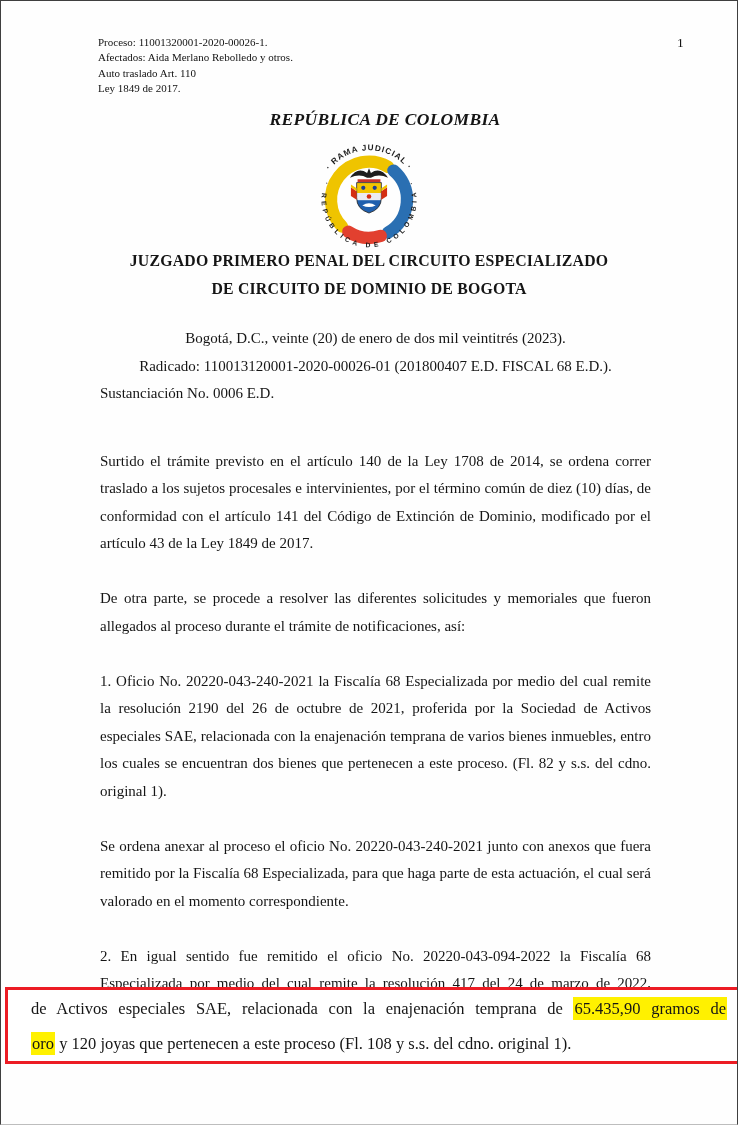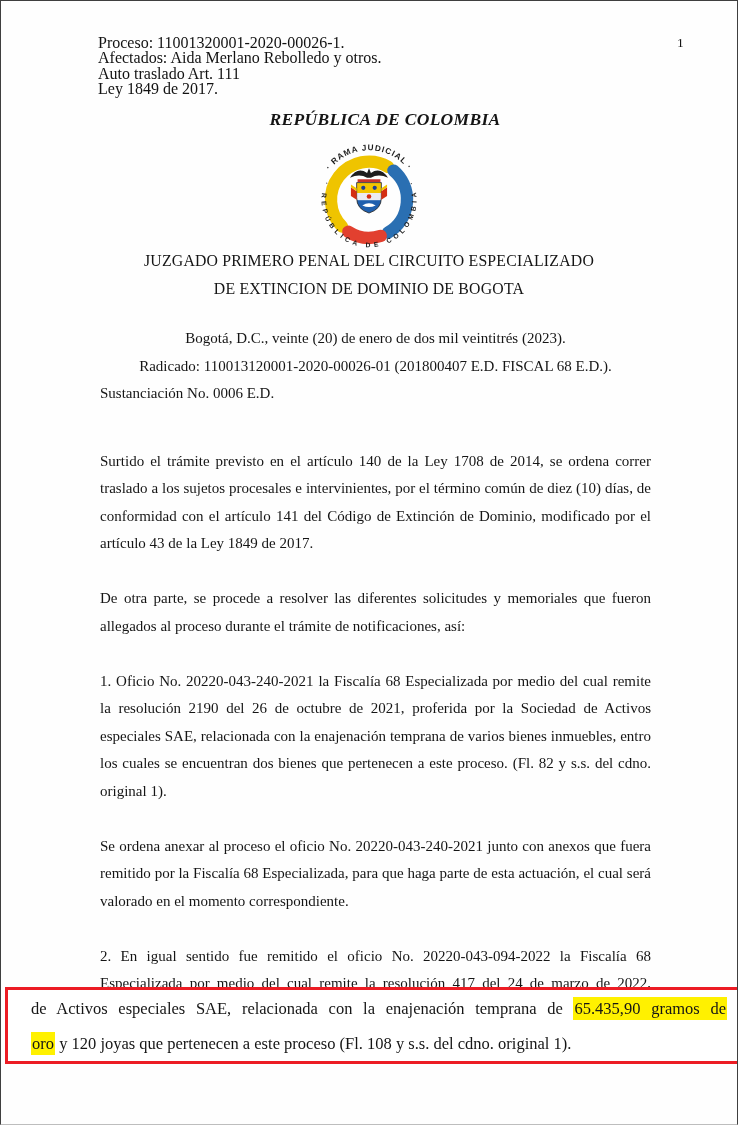--- a/index.html
+++ b/index.html
@@ -10,21 +10,21 @@
     margin: 0;
     background: #fefefe;
     font-family: "Liberation Serif", serif;
     color: #151515;
     border: 1px solid #3f3f3f;
     border-bottom-color: #bdbdbd;
     overflow: hidden;
   }
   .letterhead {
     position: absolute; top: 34px; left: 97px;
-    font-size: 16px; line-height: 15.3px; color: #121212;
+    font-size: 11px; line-height: 15.3px; color: #121212;
   }
   .pagenum {
     position: absolute; top: 34px; left: 676px;
     font-size: 13.5px;
   }
   .title {
     position: absolute; top: 108px; left: 16px; width: 100%;
     text-align: center; font-weight: bold; font-size: 17.5px;
     letter-spacing: 0.3px;
     font-style: italic;
@@ -32,21 +32,21 @@
   .seal {
     position: absolute; top: 134px; left: 50%;
     transform: translateX(-50%);
     width: 118px; height: 118px;
   }
   .seal svg { display: block; width: 118px; height: 118px; }
   .seal-text-top { font-family: "Liberation Sans", sans-serif; font-size: 8.6px; font-weight: bold; fill: #1b1b1b; letter-spacing: 1.1px; }
   .seal-text-wrap { font-family: "Liberation Sans", sans-serif; font-size: 7.1px; font-weight: bold; fill: #1b1b1b; }
   .court {
     position: absolute; top: 246px; left: 0; width: 100%;
-    text-align: center; font-weight: normal; font-size: 15.8px;
+    text-align: center; font-weight: bold; font-size: 15.8px;
     line-height: 28px; letter-spacing: 0.2px;
   }
   .body-text {
     position: absolute; top: 324px; left: 99px; width: 551px;
     font-size: 15px; line-height: 27.5px;
   }
   .body-text p { margin: 0 0 27.5px 0; text-align: justify; }
   .body-text p.intro-line { margin: 0; text-align: center; }
   .body-text p.intro-last { margin: 0 0 40px 0; text-align: left; }
   .body-text p.force-justify { text-align-last: justify; margin-bottom: 0; }
@@ -63,21 +63,21 @@
   .red-box mark { background: #fff100; color: inherit; padding: 2px 1px; }
 </style>
 </head>
 <body>
 
 <div class="page">
 
   <div class="letterhead">
     <div>Proceso: 11001320001-2020-00026-1.</div>
     <div>Afectados: Aida Merlano Rebolledo y otros.</div>
-    <div>Auto traslado Art. 111</div>
+    <div>Auto traslado Art. 110</div>
     <div>Ley 1849 de 2017.</div>
   </div>
 
   <div class="pagenum">1</div>
 
   <div class="title">REPÚBLICA DE COLOMBIA</div>
 
   <div class="seal">
     <svg viewBox="0 0 124 124" xmlns="http://www.w3.org/2000/svg">
       <defs>
@@ -115,21 +115,21 @@
         <textPath href="#arcTop" startOffset="50%">· RAMA JUDICIAL ·</textPath>
       </text>
       <text class="seal-text-wrap" text-anchor="middle">
         <textPath href="#arcWrap" startOffset="50%" textLength="196" lengthAdjust="spacing">· REPÚBLICA DE COLOMBIA ·</textPath>
       </text>
     </svg>
   </div>
 
   <div class="court">
     <div>JUZGADO PRIMERO PENAL DEL CIRCUITO ESPECIALIZADO</div>
-    <div>DE EXTINCION DE DOMINIO DE BOGOTA</div>
+    <div>DE CIRCUITO DE DOMINIO DE BOGOTA</div>
   </div>
 
   <div class="body-text">
     <p class="intro-line">Bogotá, D.C., veinte (20) de enero de dos mil veintitrés (2023).</p>
     <p class="intro-line">Radicado: 110013120001-2020-00026-01 (201800407 E.D. FISCAL 68 E.D.).</p>
     <p class="intro-last">Sustanciación No. 0006 E.D.</p>
     <p>Surtido el trámite previsto en el artículo 140 de la Ley 1708 de 2014, se ordena correr traslado a los sujetos procesales e intervinientes, por el término común de diez (10) días, de conformidad con el artículo 141 del Código de Extinción de Dominio, modificado por el artículo 43 de la Ley 1849 de 2017.</p>
     <p>De otra parte, se procede a resolver las diferentes solicitudes y memoriales que fueron allegados al proceso durante el trámite de notificaciones, así:</p>
     <p>1. Oficio No. 20220-043-240-2021 la Fiscalía 68 Especializada por medio del cual remite la resolución 2190 del 26 de octubre de 2021, proferida por la Sociedad de Activos especiales SAE, relacionada con la enajenación temprana de varios bienes inmuebles, entro los cuales se encuentran dos bienes que pertenecen a este proceso. (Fl. 82 y s.s. del cdno. original 1).</p>
     <p>Se ordena anexar al proceso el oficio No. 20220-043-240-2021 junto con anexos que fuera remitido por la Fiscalía 68 Especializada, para que haga parte de esta actuación, el cual será valorado en el momento correspondiente.</p>

